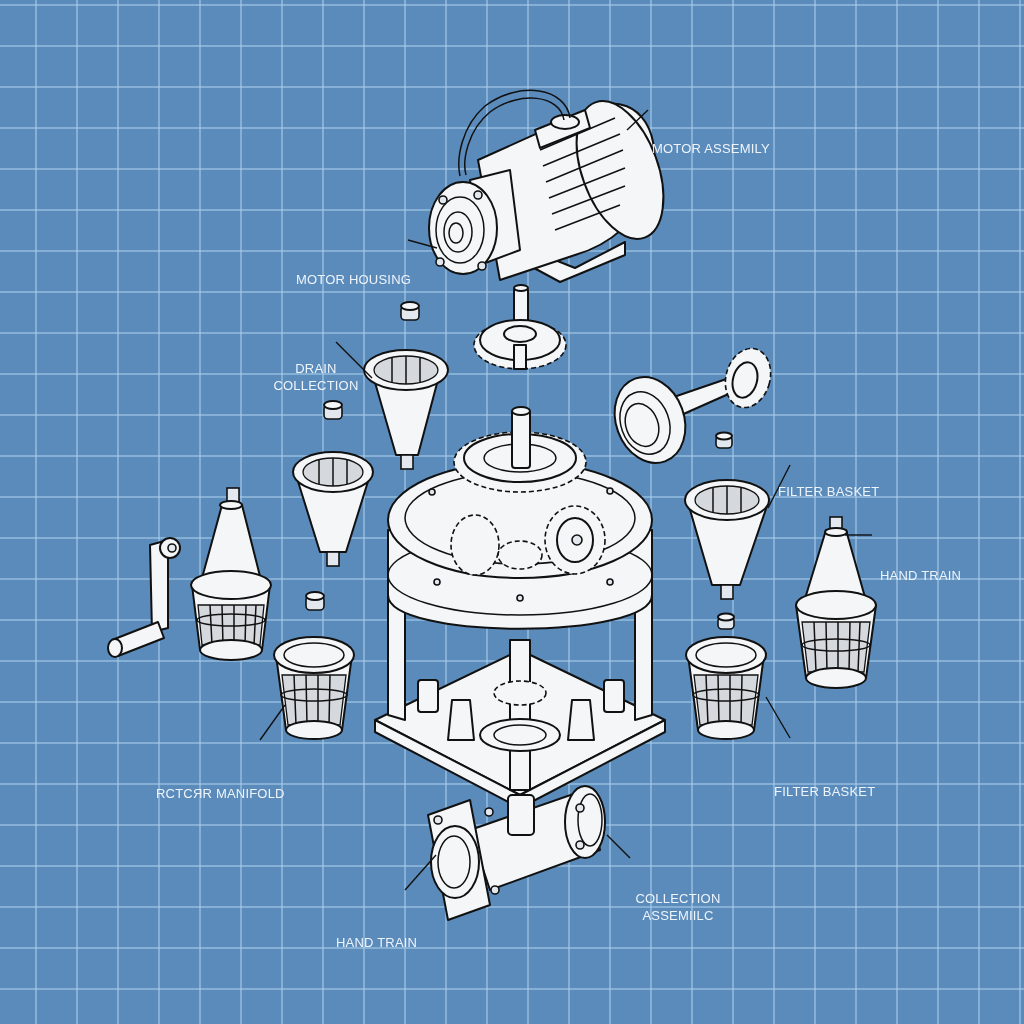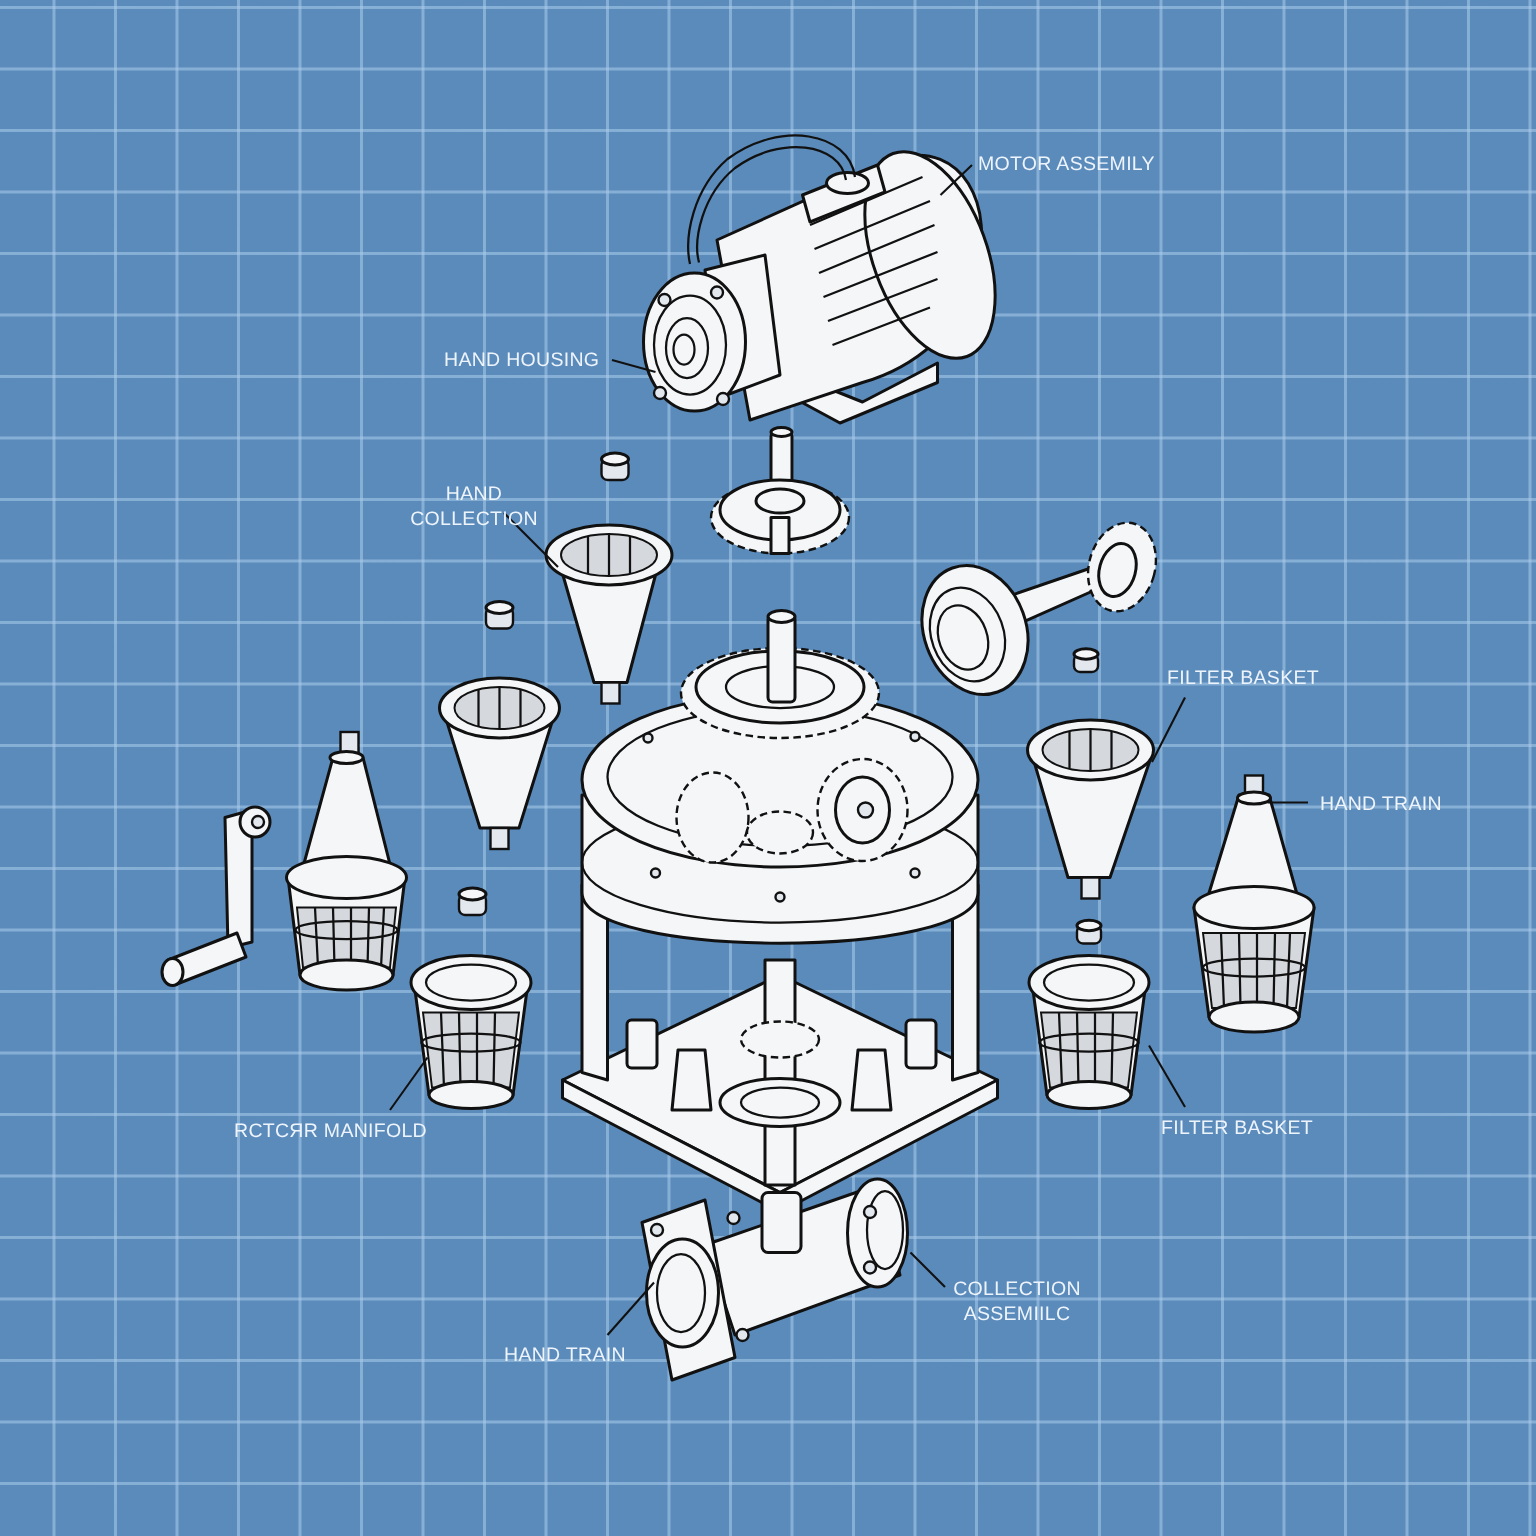--- a/index.html
+++ b/index.html
@@ -6,21 +6,21 @@
   body{width:1024px;height:1024px;overflow:hidden;background:#5b8bbb;font-family:"Liberation Sans","DejaVu Sans",sans-serif;}
   #stage{position:relative;width:1024px;height:1024px;
     background-color:#5b8bbb;
     background-image:
       linear-gradient(to right, rgba(170,205,235,0.55) 2px, transparent 2px),
       linear-gradient(to bottom, rgba(170,205,235,0.55) 2px, transparent 2px);
     background-size:41px 41px;
     background-position:35px 4px;
   }
   svg.art{position:absolute;left:0;top:0;width:1024px;height:1024px;}
-  .lbl{position:absolute;color:#eef4fb;font-size:13px;letter-spacing:0.2px;line-height:17px;white-space:nowrap;text-align:center;}
+  .lbl{position:absolute;color:#eef4fb;font-size:13px;letter-spacing:0.2px;line-height:17px;white-space:nowrap;text-align:center;margin-top:40px;}
   .p{fill:#f4f6f8;stroke:#111;stroke-width:2;stroke-linejoin:round;}
   .p2{fill:#e3e8ee;stroke:#111;stroke-width:1.6;}
   .mesh{fill:#d5d9de;stroke:#111;stroke-width:1.3;}
   .ln{fill:none;stroke:#111;stroke-width:1.5;}
   .leader{stroke:#111;stroke-width:1.4;fill:none;}
   .gear{fill:#f4f6f8;stroke:#111;stroke-width:1.6;stroke-dasharray:5 3;}
 </style>
 </head>
 <body>
 
@@ -227,23 +227,23 @@
     <line class="leader" x1="790" y1="465" x2="768" y2="508"></line>
     <line class="leader" x1="872" y1="535" x2="845" y2="535"></line>
     <line class="leader" x1="260" y1="740" x2="285" y2="705"></line>
     <line class="leader" x1="790" y1="738" x2="766" y2="697"></line>
     <line class="leader" x1="630" y1="858" x2="607" y2="835"></line>
     <line class="leader" x1="405" y1="890" x2="436" y2="855"></line>
   </g>
 </svg>
 
 <div class="lbl" style="left:652px;top:100px;">MOTOR ASSEMILY</div>
-<div class="lbl" style="left:296px;top:231px;">HAND HOUSING</div>
+<div class="lbl" style="left:296px;top:231px;">MOTOR HOUSING</div>
 <div class="lbl" style="left:266px;top:320px;width:100px;">
-  <div>HAND</div>
+  <div>DRAIN</div>
   <div>COLLECTION</div>
 </div>
 <div class="lbl" style="left:778px;top:443px;">FILTER BASKET</div>
 <div class="lbl" style="left:880px;top:527px;">HAND TRAIN</div>
 <div class="lbl" style="left:156px;top:745px;">RCTCЯR MANIFOLD</div>
 <div class="lbl" style="left:774px;top:743px;">FILTER BASKET</div>
 <div class="lbl" style="left:630px;top:850px;width:96px;">
   <div>COLLECTION</div>
   <div>ASSEMIILC</div>
 </div>

